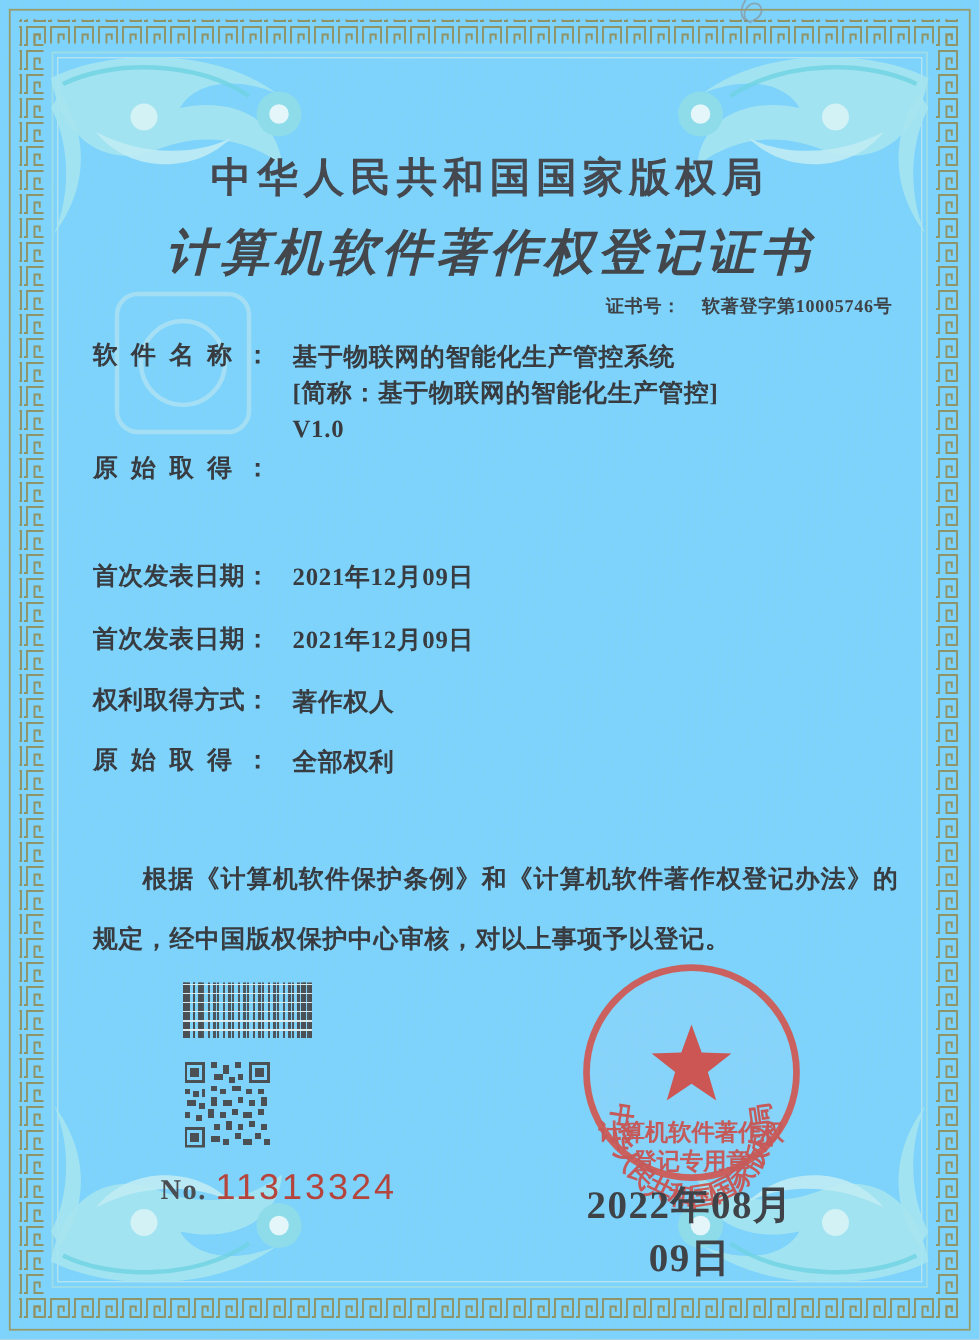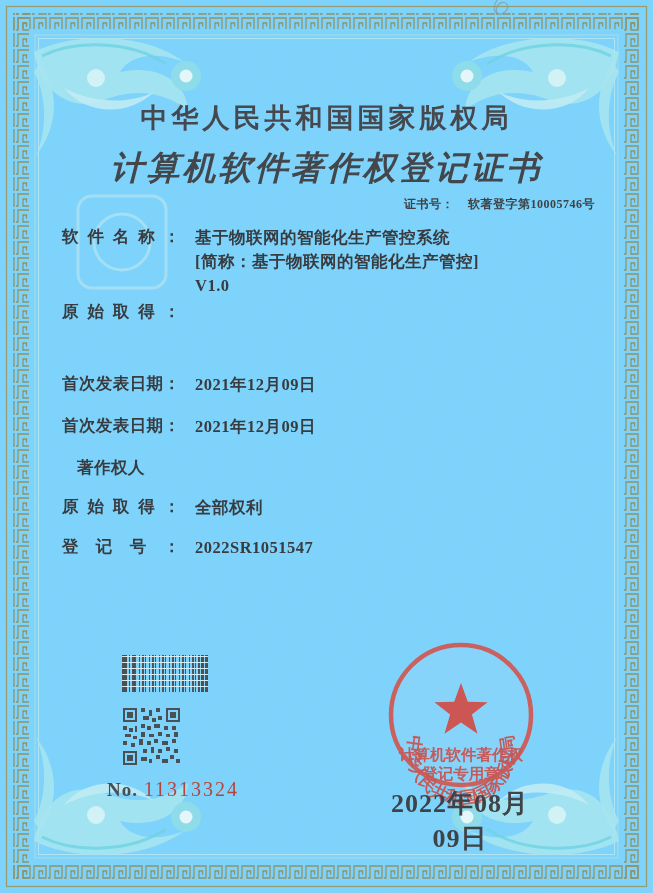--- a/index.html
+++ b/index.html
@@ -58,22 +58,22 @@
       repeating-linear-gradient(0deg, transparent 0 5px, rgba(223,241,245,.95) 5px 6px),
       linear-gradient(90deg,#4b5054 0 5px,transparent 5px 7px,#4b5054 7px 8px,transparent 8px 11px,#4b5054 11px 13px,transparent 13px 100%),
       linear-gradient(270deg,#4b5054 0 2px,transparent 2px 4px,#4b5054 4px 7px,transparent 7px 9px,#4b5054 9px 10px,transparent 10px 100%),
       repeating-linear-gradient(90deg, rgba(75,80,84,.95) 0 2px, transparent 2px 3px, rgba(75,80,84,.95) 3px 4px, transparent 4px 7px, rgba(75,80,84,.95) 7px 8px, transparent 8px 10px);
   }
   .serial{
     position:absolute;left:107px;top:778px;
     font-size:19px;font-weight:bold;color:#4a4e52;letter-spacing:1px;
   }
   .serial .num{
-    font-family:Liberation Serif, serif;
-    font-weight:normal;font-size:20px;color:#b5453c;letter-spacing:2px;
+    font-family:Liberation Sans, sans-serif;
+    font-weight:normal;font-size:24px;color:#b5453c;letter-spacing:2px;
   }
   .issue-date{
     position:absolute;left:385px;top:786px;width:150px;text-align:center;
     font-size:26px;font-weight:bold;color:#3f4347;letter-spacing:1px;
   }
 </style>
 </head>
 <body>
 
 <div class="certificate">
@@ -140,33 +140,31 @@
     <span class="flabel">首次发表日期：</span>
     <span class="fvalue">2021年12月09日</span>
   </div>
 
   <div class="frow" style="top:415px">
     <span class="flabel">首次发表日期：</span>
     <span class="fvalue">2021年12月09日</span>
   </div>
 
   <div class="frow" style="top:456px">
+    <span class="flabel">权利取得方式：</span>
     <span class="fvalue">著作权人</span>
   </div>
 
   <div class="frow" style="top:496px">
     <span class="flabel">原始取得：</span>
     <span class="fvalue">全部权利</span>
   </div>
 
-  <div class="frow" style="top:536px">
-    <span class="flabel">登记号：</span>
-    <span class="fvalue">2022SR1051547</span>
-  </div>
-
+
+  <div class="statement">根据《计算机软件保护条例》和《计算机软件著作权登记办法》的规定，经中国版权保护中心审核，对以上事项予以登记。</div>
 
   <div class="barcode"></div>
 
   <svg class="abs" style="left:123px;top:708px" width="57" height="57" viewBox="0 0 29 29" shape-rendering="crispEdges">
     <g fill="#4b5054">
       <path d="M0,0 h7 v7 h-7 z M1,1 h5 v5 h-5 z" fill-rule="evenodd"></path>
       <rect x="2" y="2" width="3" height="3"></rect>
       <path d="M22,0 h7 v7 h-7 z M23,1 h5 v5 h-5 z" fill-rule="evenodd"></path>
       <rect x="24" y="2" width="3" height="3"></rect>
       <path d="M0,22 h7 v7 h-7 z M1,23 h5 v5 h-5 z" fill-rule="evenodd"></path>

